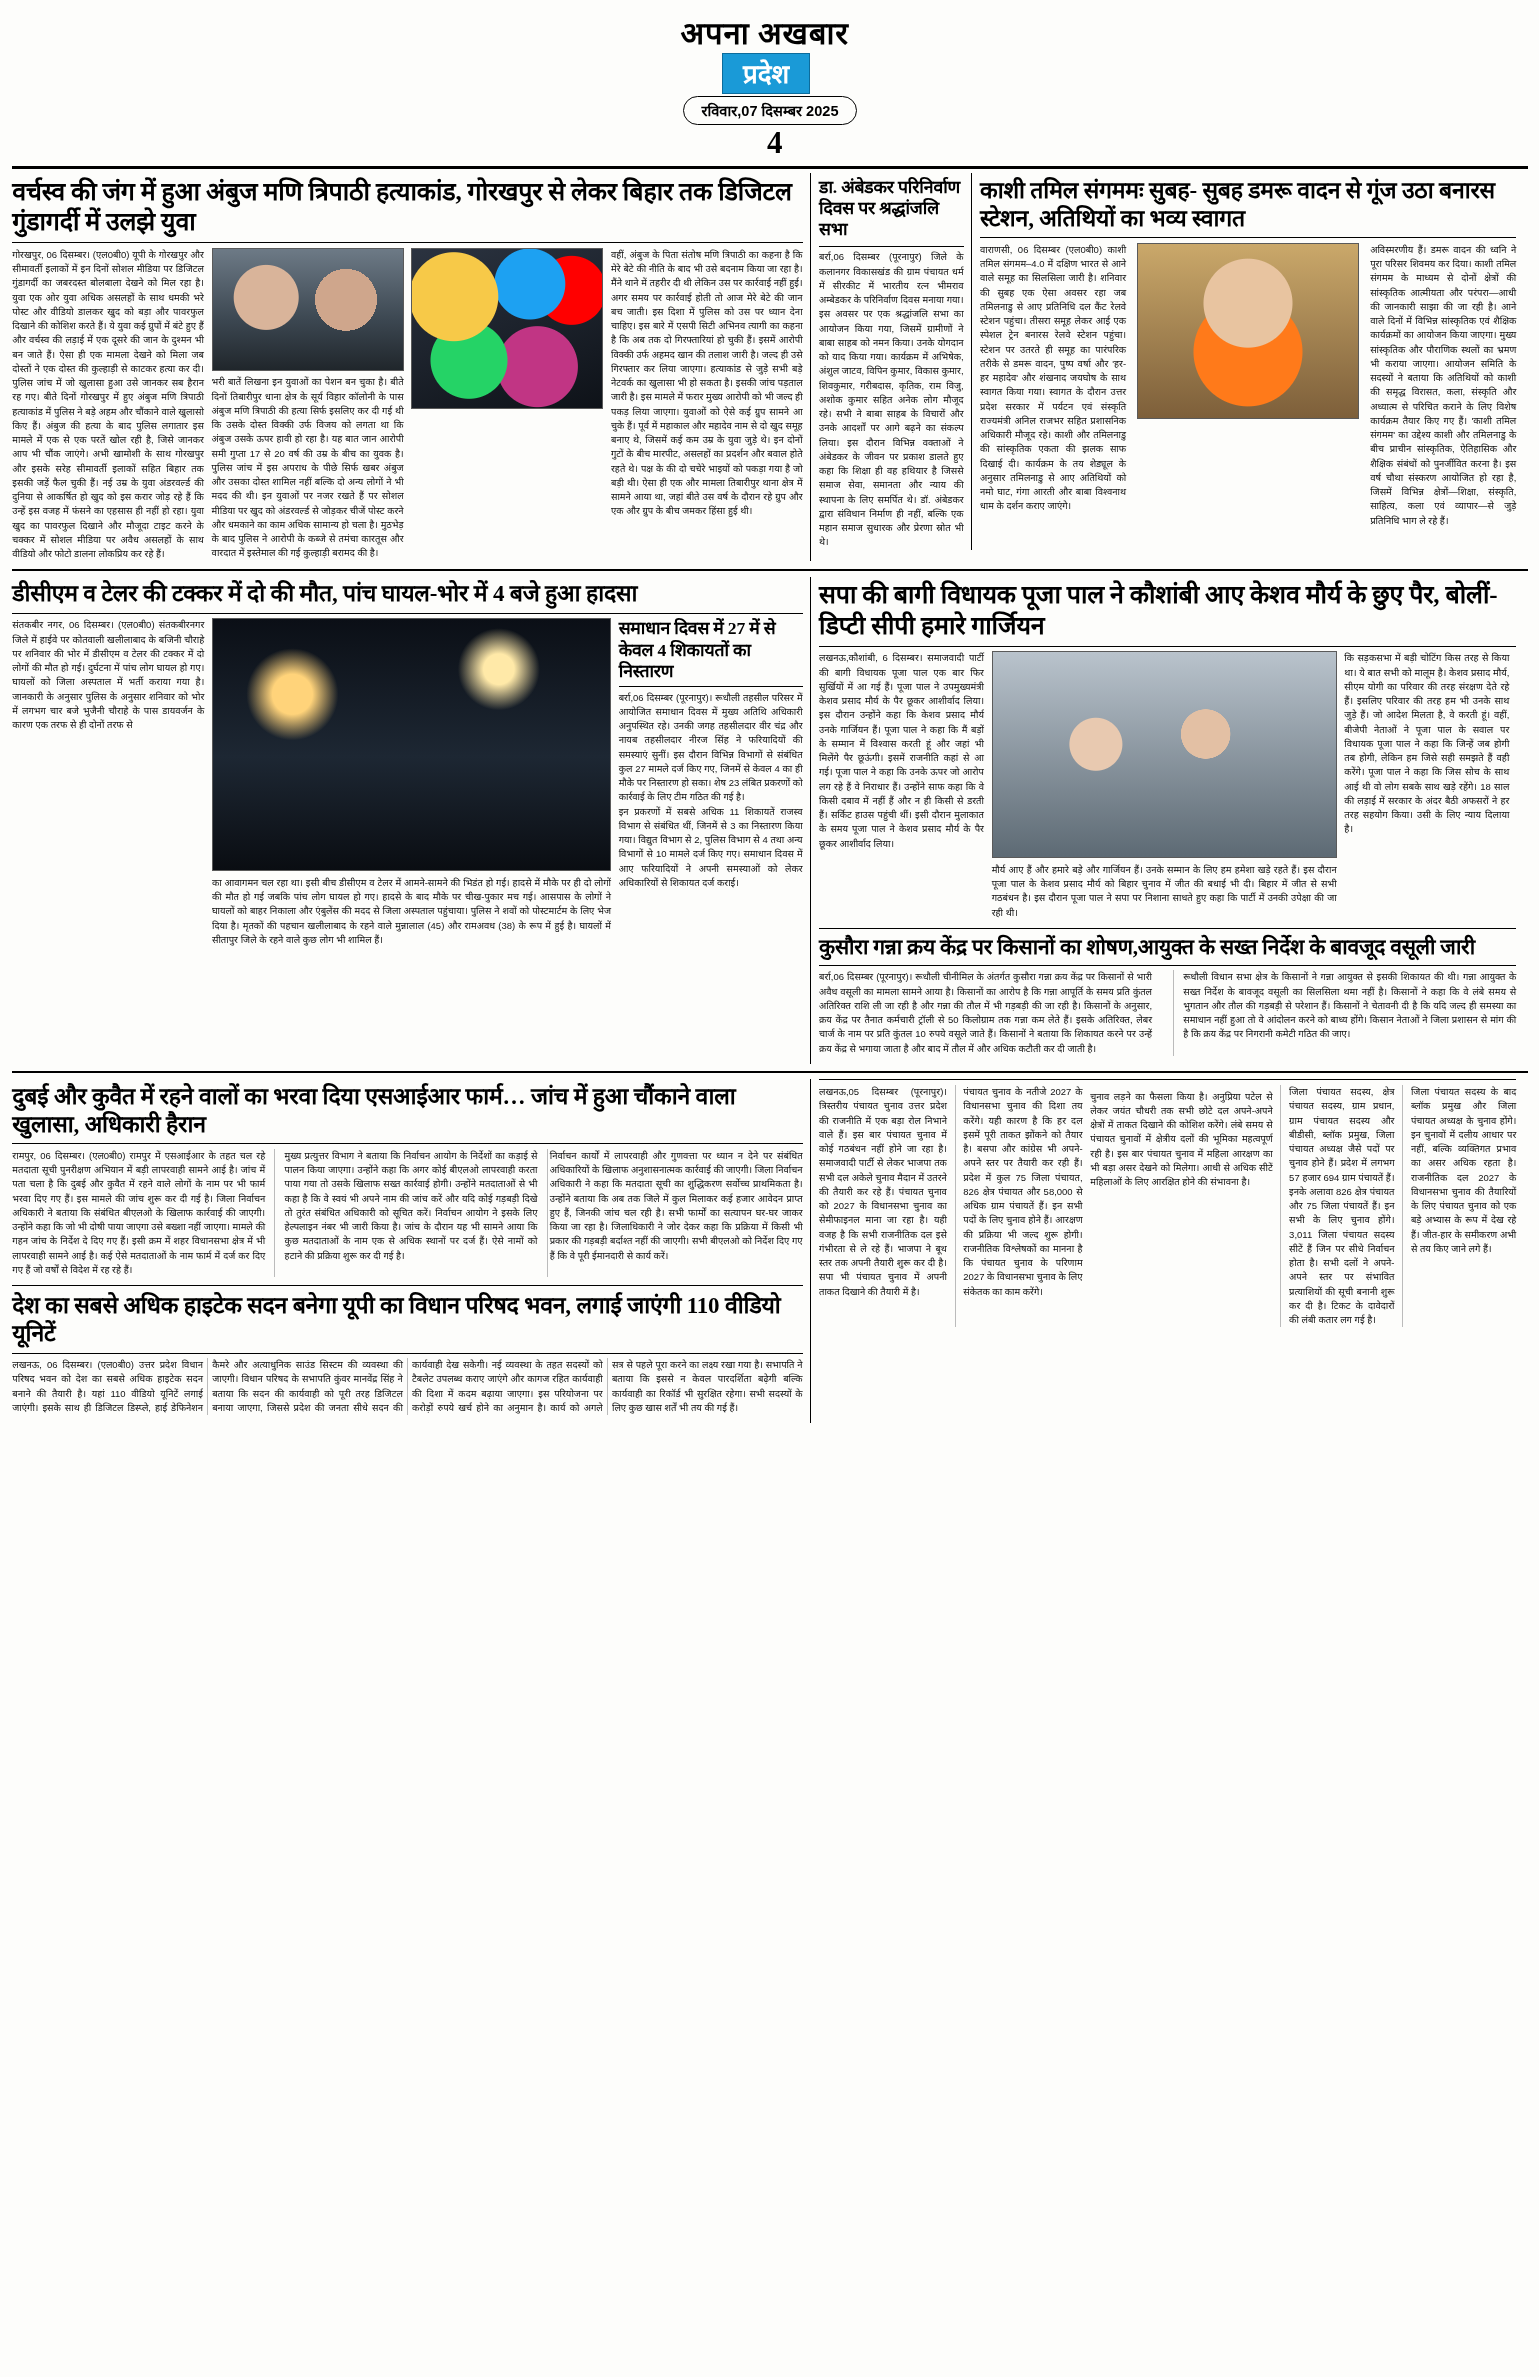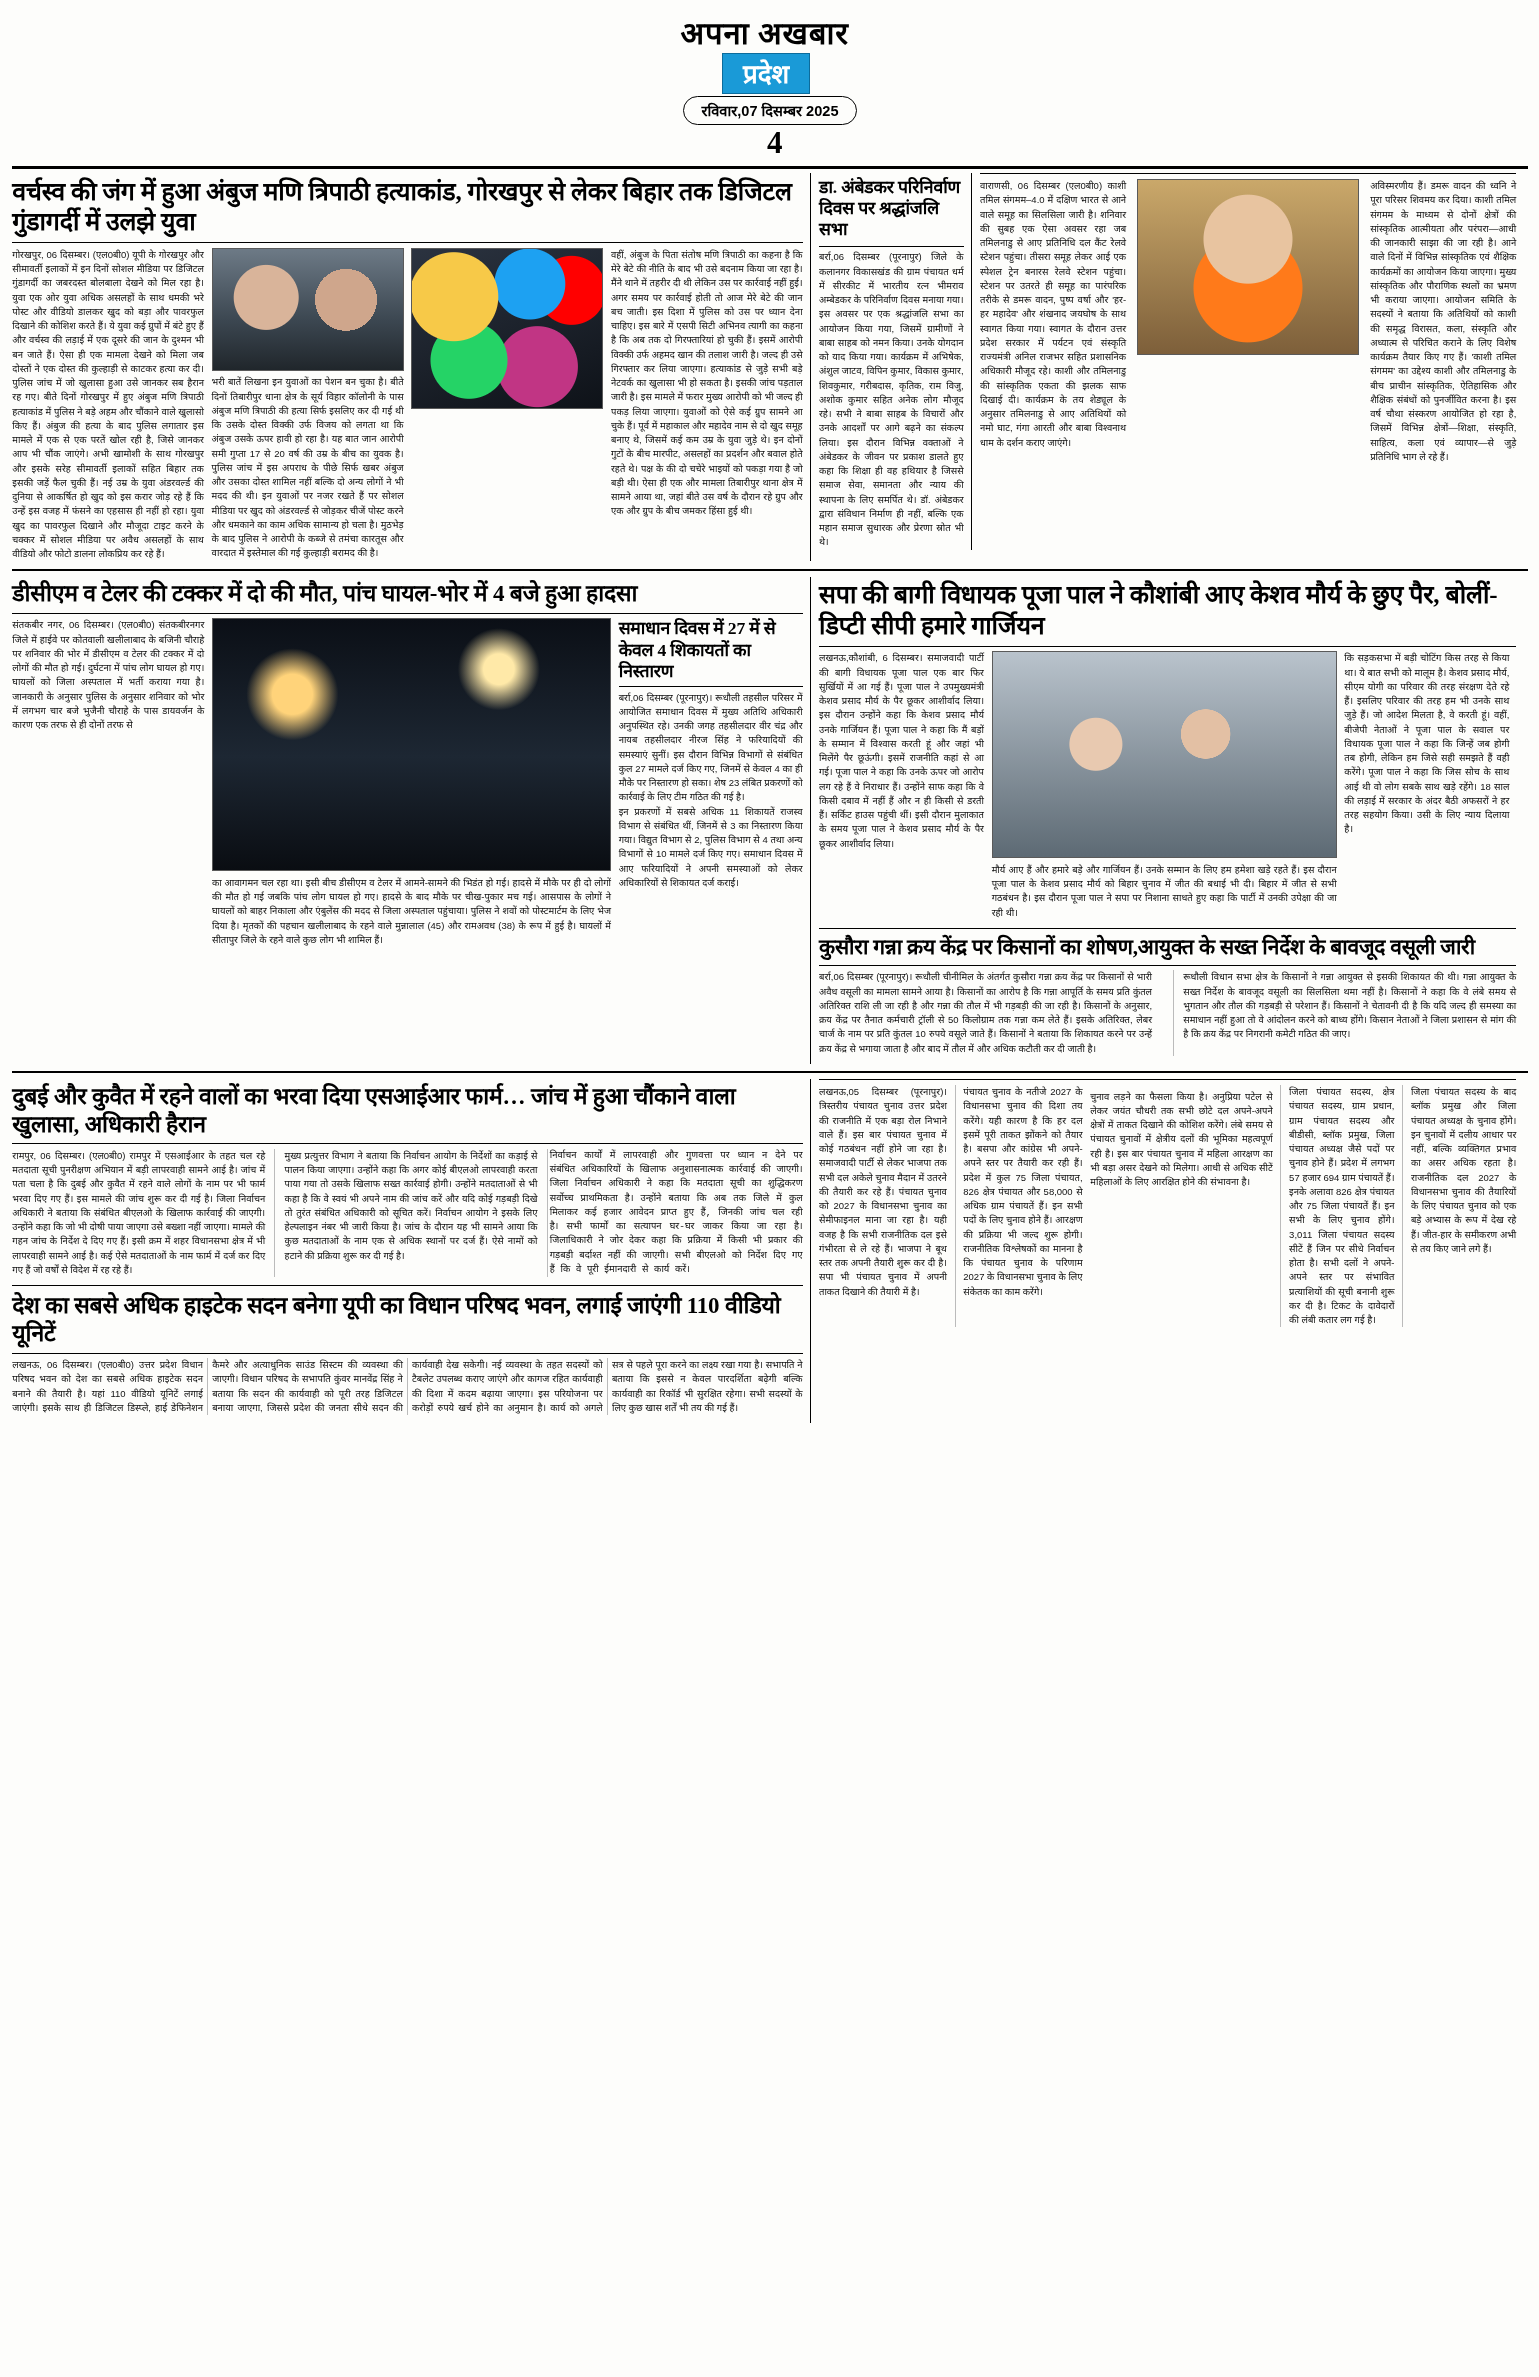--- a/index.html
+++ b/index.html
@@ -214,20 +214,21 @@
           <div class="hl hl-sm story-head">डा. अंबेडकर परिनिर्वाण दिवस पर श्रद्धांजलि सभा</div>
           <div class="rule-thin" style="margin-bottom:3.8px;"></div>
           <div class="body-txt">बर्रा,06 दिसम्बर (पूरनापुर) जिले के कलानगर विकासखंड की ग्राम पंचायत धर्म में सीरकीट में भारतीय रत्न भीमराव अम्बेडकर के परिनिर्वाण दिवस मनाया गया। इस अवसर पर एक श्रद्धांजलि सभा का आयोजन किया गया, जिसमें ग्रामीणों ने बाबा साहब को नमन किया। उनके योगदान को याद किया गया।
 
 कार्यक्रम में अभिषेक, अंशुल जाटव, विपिन कुमार, विकास कुमार, शिवकुमार, गरीबदास, कृतिक, राम विजु, अशोक कुमार सहित अनेक लोग मौजूद रहे। सभी ने बाबा साहब के विचारों और उनके आदर्शों पर आगे बढ़ने का संकल्प लिया। इस दौरान विभिन्न वक्ताओं ने अंबेडकर के जीवन पर प्रकाश डालते हुए कहा कि शिक्षा ही वह हथियार है जिससे समाज सेवा, समानता और न्याय की स्थापना के लिए समर्पित थे।
 
 डॉ. अंबेडकर द्वारा संविधान निर्माण ही नहीं, बल्कि एक महान समाज सुधारक और प्रेरणा स्रोत भी थे।</div>
         </div>
 
         <div style="width:545px; border-left:0.8px solid #000; padding-left:7.7px;">
+          <div class="hl hl-lg story-head">काशी तमिल संगममः सुबह- सुबह डमरू वादन से गूंज उठा बनारस स्टेशन,  अतिथियों का भव्य स्वागत</div>
           <div class="rule-thin" style="margin-bottom:4.6px;"></div>
           <div class="flexrow" style="gap:11px;">
             <div style="width:153px;" class="body-txt">वाराणसी, 06 दिसम्बर (एल0बी0) काशी तमिल संगमम–4.0 में दक्षिण भारत से आने वाले समूह का सिलसिला जारी है। शनिवार की सुबह एक ऐसा अवसर रहा जब तमिलनाडु से आए प्रतिनिधि दल कैंट रेलवे स्टेशन पहुंचा। तीसरा समूह लेकर आई एक स्पेशल ट्रेन बनारस रेलवे स्टेशन पहुंचा। स्टेशन पर उतरते ही समूह का पारंपरिक तरीके से डमरू वादन, पुष्प वर्षा और 'हर-हर महादेव' और शंखनाद जयघोष के साथ स्वागत किया गया।
 
 स्वागत के दौरान उत्तर प्रदेश सरकार में पर्यटन एवं संस्कृति राज्यमंत्री अनिल राजभर सहित प्रशासनिक अधिकारी मौजूद रहे। काशी और तमिलनाडु की सांस्कृतिक एकता की झलक साफ दिखाई दी।
 
 कार्यक्रम के तय शेड्यूल के अनुसार तमिलनाडु से आए अतिथियों को नमो घाट, गंगा आरती और बाबा विश्वनाथ धाम के दर्शन कराए जाएंगे।</div>
             <div style="width:222px;">
               <div class="photo ph-garland" style="width:222px;height:176px;"></div>
             </div>
@@ -327,21 +328,21 @@
           <div style="flex:1;" class="body-txt">रामपुर, 06 दिसम्बर। (एल0बी0) रामपुर में एसआईआर के तहत चल रहे मतदाता सूची पुनरीक्षण अभियान में बड़ी लापरवाही सामने आई है। जांच में पता चला है कि दुबई और कुवैत में रहने वाले लोगों के नाम पर भी फार्म भरवा दिए गए हैं। इस मामले की जांच शुरू कर दी गई है।
 
 जिला निर्वाचन अधिकारी ने बताया कि संबंधित बीएलओ के खिलाफ कार्रवाई की जाएगी। उन्होंने कहा कि जो भी दोषी पाया जाएगा उसे बख्शा नहीं जाएगा। मामले की गहन जांच के निर्देश दे दिए गए हैं।
 
 इसी क्रम में शहर विधानसभा क्षेत्र में भी लापरवाही सामने आई है। कई ऐसे मतदाताओं के नाम फार्म में दर्ज कर दिए गए हैं जो वर्षों से विदेश में रह रहे हैं।</div>
           <div style="flex:1; border-left:0.8px solid #bbb; padding-left:9.2px;" class="body-txt">मुख्य प्रत्युत्तर विभाग ने बताया कि निर्वाचन आयोग के निर्देशों का कड़ाई से पालन किया जाएगा। उन्होंने कहा कि अगर कोई बीएलओ लापरवाही करता पाया गया तो उसके खिलाफ सख्त कार्रवाई होगी।
 
 उन्होंने मतदाताओं से भी कहा है कि वे स्वयं भी अपने नाम की जांच करें और यदि कोई गड़बड़ी दिखे तो तुरंत संबंधित अधिकारी को सूचित करें। निर्वाचन आयोग ने इसके लिए हेल्पलाइन नंबर भी जारी किया है।
 
 जांच के दौरान यह भी सामने आया कि कुछ मतदाताओं के नाम एक से अधिक स्थानों पर दर्ज हैं। ऐसे नामों को हटाने की प्रक्रिया शुरू कर दी गई है।</div>
-          <div style="flex:1; border-left:0.8px solid #bbb; padding-left:2px;font-family:Liberation Mono, monospace;" class="body-txt">निर्वाचन कार्यों में लापरवाही और गुणवत्ता पर ध्यान न देने पर संबंधित अधिकारियों के खिलाफ अनुशासनात्मक कार्रवाई की जाएगी। जिला निर्वाचन अधिकारी ने कहा कि मतदाता सूची का शुद्धिकरण सर्वोच्च प्राथमिकता है।
+          <div style="flex:1; border-left:0.8px solid #bbb; padding-left:2px;" class="body-txt">निर्वाचन कार्यों में लापरवाही और गुणवत्ता पर ध्यान न देने पर संबंधित अधिकारियों के खिलाफ अनुशासनात्मक कार्रवाई की जाएगी। जिला निर्वाचन अधिकारी ने कहा कि मतदाता सूची का शुद्धिकरण सर्वोच्च प्राथमिकता है।
 
 उन्होंने बताया कि अब तक जिले में कुल मिलाकर कई हजार आवेदन प्राप्त हुए हैं, जिनकी जांच चल रही है। सभी फार्मों का सत्यापन घर-घर जाकर किया जा रहा है।
 
 जिलाधिकारी ने जोर देकर कहा कि प्रक्रिया में किसी भी प्रकार की गड़बड़ी बर्दाश्त नहीं की जाएगी। सभी बीएलओ को निर्देश दिए गए हैं कि वे पूरी ईमानदारी से कार्य करें।</div>
         </div>
       </div>
 
       <div class="divider-h"></div>
 
       <div class="story">

